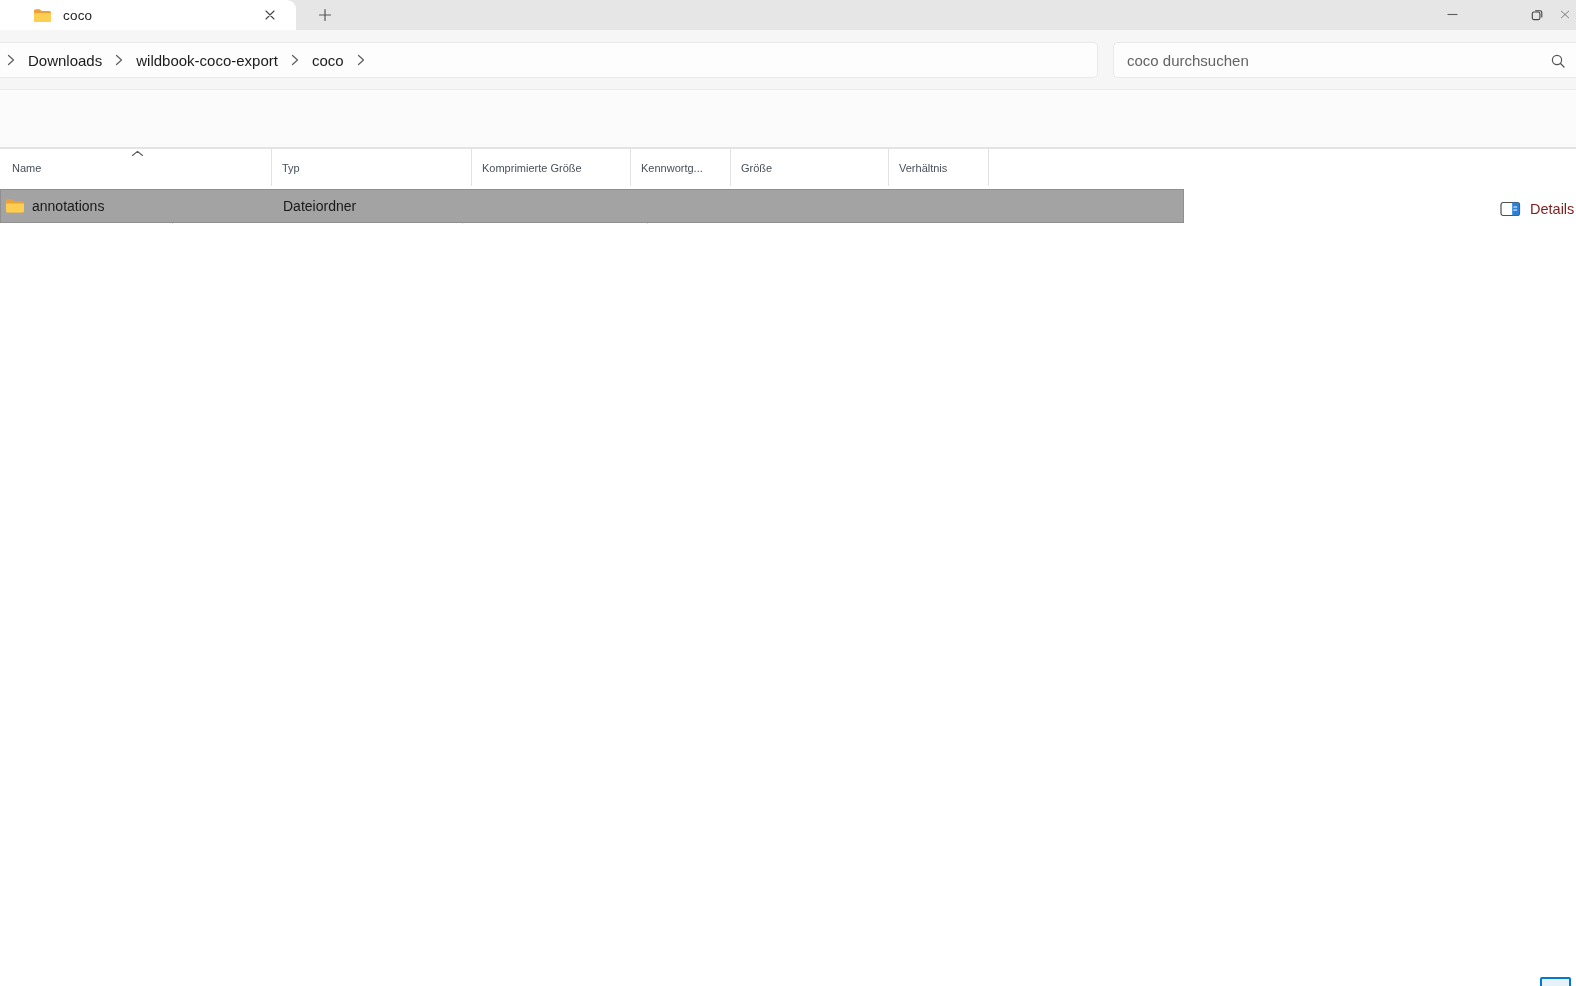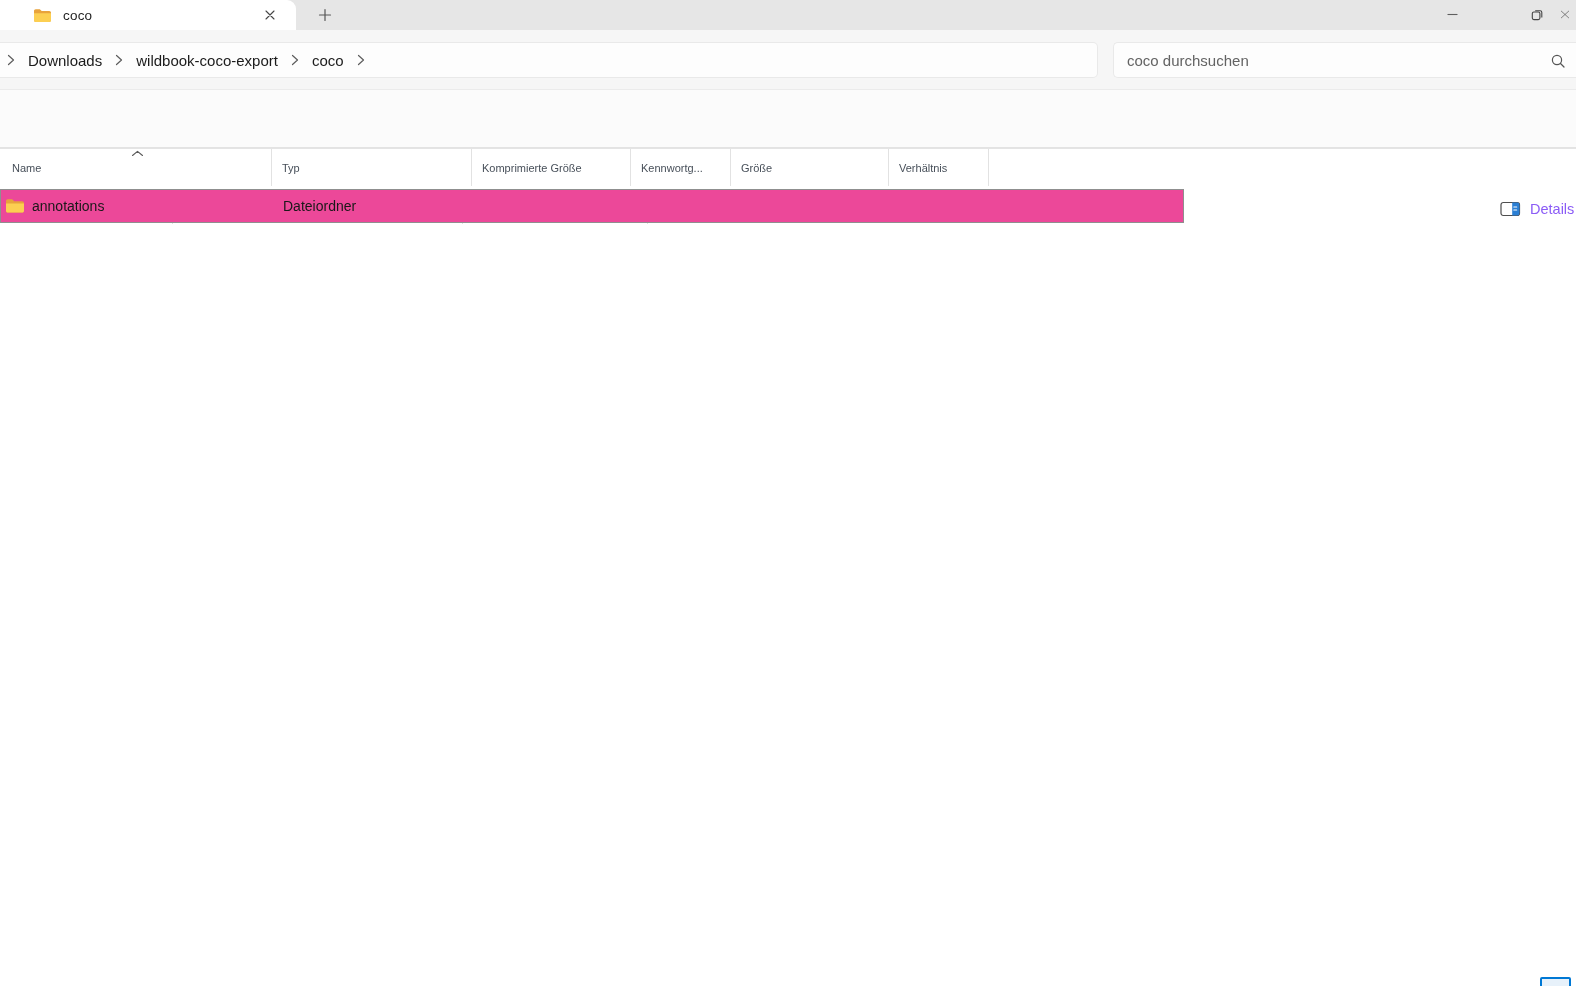--- a/index.html
+++ b/index.html
@@ -53,21 +53,21 @@
 
   
   .toolbar {
     position: absolute; left: 0; top: 90px; width: 1576px; height: 58px;
     background: #fbfbfb; border-bottom: 1px solid #e3e3e3;
   }
   .tb-btn {
     position: absolute; top: 101px; height: 36px; border-radius: 5px;
     display: flex; align-items: center; justify-content: center;
   }
-  .tb-btn .lbl { font-size: 14.5px; color: #8b5cf6; white-space: nowrap; }
+  .tb-btn .lbl { font-size: 14.5px; color: #7f1d1d; white-space: nowrap; }
   .tb-btn.disabled { opacity: .45; }
   .tb-icon-btn { width: 36px; }
   .tb-sep { position: absolute; top: 104px; width: 1px; height: 30px; background: #e0e0e0; }
   .gap-s { width: 9px; } .gap-m { width: 11px; }
   .more-dots { font-size: 19px; font-weight: 700; color: #1f1f1f; letter-spacing: 1.5px; line-height: 10px; height: 18px; overflow: hidden; }
 
   
   .headers {
     position: absolute; left: 0; top: 148px; width: 1576px; height: 38px;
     border-top: 1px solid #e4e4e4; display: flex; align-items: stretch;
@@ -75,21 +75,21 @@
   }
   .hcell { display: flex; align-items: center; padding-left: 10px; border-right: 1px solid #e2e2e2; }
   .hcell.c0 { width: 272px; padding-left: 12px; }
   .hcell.c1 { width: 200px; text-align: right; } .hcell.c2 { width: 159px; text-align: center; } .hcell.c3 { width: 100px; }
   .hcell.c4 { width: 158px; } .hcell.c5 { width: 100px; text-align: right; } .hcell.c6 { width: 199px; }
   .sort-asc { position: absolute; left: 131px; top: 150px; }
 
   
   .file-row {
     position: absolute; left: 0; top: 189px; width: 1184px; height: 34px;
-    background: #ec4899; border: 1px solid #8f8f8f;
+    background: #a3a3a3; border: 1px solid #8f8f8f;
     display: flex; align-items: center; font-size: 14px; color: #191919;
   }
   .cell-name { width: 272px; display: flex; align-items: center; padding-left: 4px; }
   .cell-name .nm { margin-left: 7px; }
   .cell-type { width: 200px; padding-left: 10px; }
 
   
   .partial-popup {
     position: absolute; left: 1540px; top: 977px; width: 31px; height: 16px;
     background: #e7f1fa; border: 2px solid #0078d4; border-radius: 2px;

